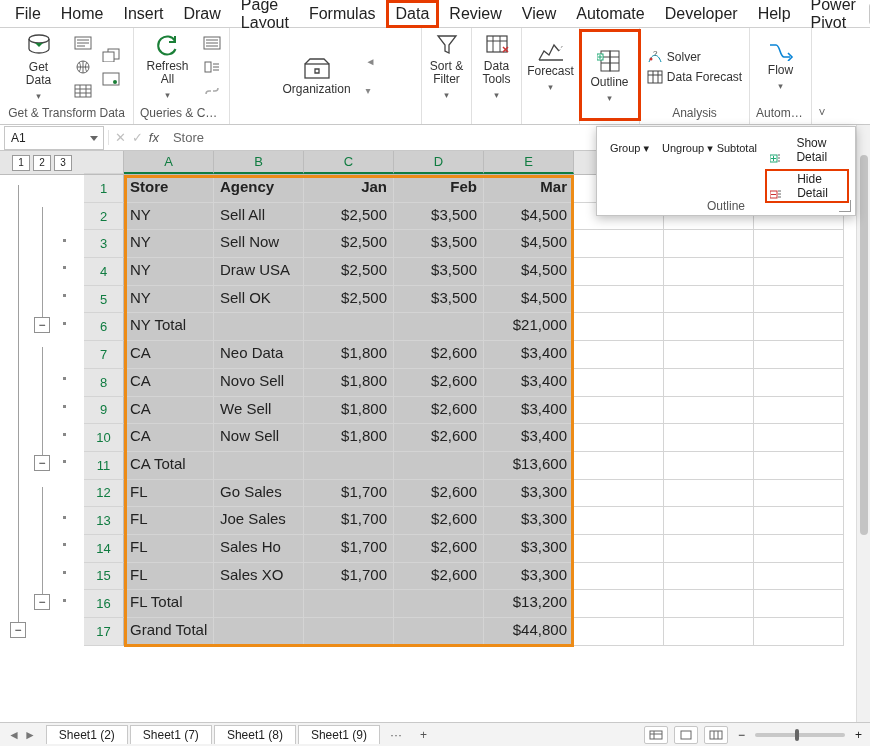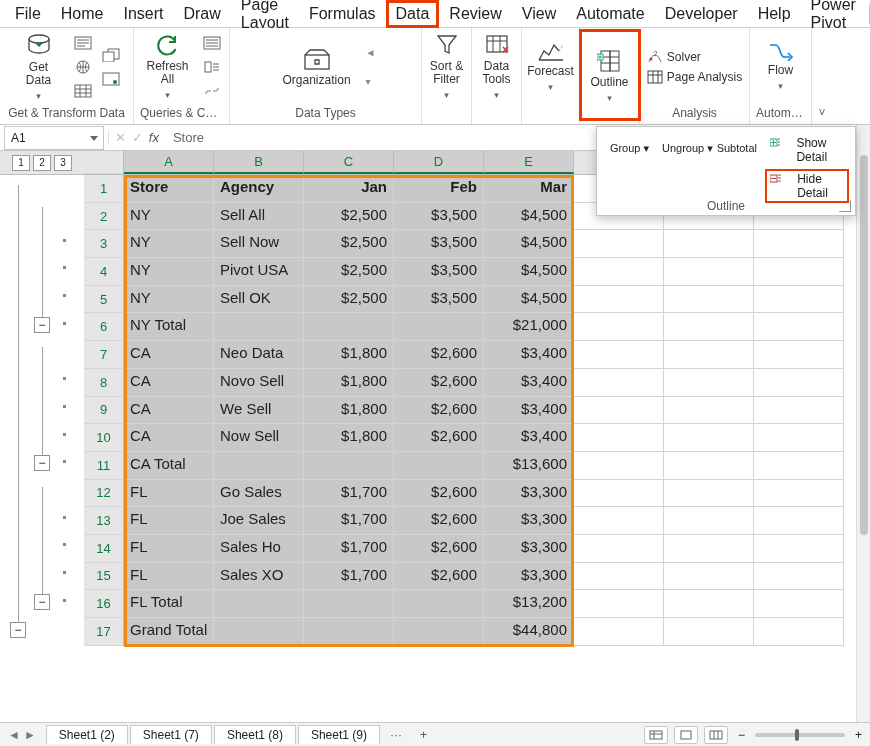--- a/index.html
+++ b/index.html
@@ -25,21 +25,21 @@
   .small-col{display:flex;flex-direction:column;gap:4px;justify-content:center}
   .small-ico{width:20px;height:20px;display:flex;align-items:center;justify-content:center}
   .highlight-box{outline:3px solid #e73b00;outline-offset:0;display:flex;align-items:center;justify-content:center;padding:4px 2px 0 2px}
   .analysis-list{display:flex;flex-direction:column;gap:6px;align-items:flex-start;font-size:12px}
   .analysis-item{display:flex;align-items:center;gap:4px}
   
   .outline-panel{position:absolute;left:596px;top:126px;width:260px;height:90px;background:#fff;border:1px solid #c4c4c4;box-shadow:0 3px 10px rgba(0,0,0,.25);display:flex;z-index:50}
   .outline-body{flex:1;display:flex;align-items:flex-start;padding:8px 8px 4px 8px;gap:10px}
   .ol-big{display:flex;flex-direction:row;align-items:center;width:44px;font-size:11px;gap:3px}
   .ol-side{display:flex;flex-direction:column;gap:6px;font-size:12px;flex:1}
-  .ol-item{display:flex;align-items:flex-start;gap:16px;padding:1px 3px}
+  .ol-item{display:flex;align-items:flex-end;gap:16px;padding:1px 3px}
   .ol-item.highlight{outline:2px solid #e73b00;outline-offset:0}
   .outline-label{position:absolute;bottom:2px;left:0;right:0;text-align:center;font-size:12px;color:#555}
   .outline-corner{position:absolute;right:4px;bottom:3px;width:12px;height:12px;border:1px solid #999;border-top:0;border-left:0}
   
   .fxrow{display:flex;align-items:center;height:26px;border-bottom:1px solid #c8c8c8}
   .namebox{width:100px;height:24px;border:1px solid #c6c6c6;margin:0 4px;display:flex;align-items:center;padding:0 6px;color:#222;font-size:12px;position:relative}
   .namebox:after{content:"";position:absolute;right:5px;top:9px;border-left:4px solid transparent;border-right:4px solid transparent;border-top:5px solid #666}
   .fx-btns{display:flex;align-items:center;gap:6px;color:#bfbfbf;padding:0 6px;border-left:1px solid #e3e3e3}
   .fxbar{flex:1;padding:0 8px;color:#666;font-size:13px}
   
@@ -212,21 +212,20 @@
               <path d="M3 8l5-5h14l5 5M13 13h4v4h-4z" fill="none" stroke="#444" stroke-width="1.3"></path>
             </svg>
           </span>
         <span>Organization</span>
       </div>
       <div style="display:flex;flex-direction:column;gap:18px;color:#888;font-size:10px">
         <span>◄</span>
         <span>▾</span>
       </div>
     </div>
-    <div class="group-label">Data Types</div>
   </div>
 
   <div class="group" style="width:50px">
     <div class="group-body">
       <div class="big">
         <span class="ico">
             <svg width="24" height="24">
               <path d="M3 3h18l-7 9v8l-4-2v-6z" fill="none" stroke="#444" stroke-width="1.3"></path>
             </svg>
           </span>
@@ -306,21 +305,21 @@
             </span>
           <span>Solver</span>
         </div>
         <div class="analysis-item">
           <span class="ico">
               <svg width="16" height="14">
                 <rect x="1" y="1" width="14" height="12" fill="none" stroke="#444"></rect>
                 <path d="M1 5h14M6 1v12M11 1v12" stroke="#444"></path>
               </svg>
             </span>
-          <span>Page Analysis</span>
+          <span>Data Forecast</span>
         </div>
       </div>
     </div>
     <div class="group-label">Analysis</div>
   </div>
 
   <div class="group" style="width:62px">
     <div class="group-body">
       <div class="big">
         <span class="ico">
@@ -480,21 +479,21 @@
           <div class="cell  num ">$2,500</div>
           <div class="cell  num ">$3,500</div>
           <div class="cell  num ">$4,500</div>
           <div class="cell plain  "></div>
           <div class="cell plain  "></div>
           <div class="cell plain  "></div>
         </div>
         <div class="r ">
           <div class="rowh">4</div>
           <div class="cell   ">NY</div>
-          <div class="cell   ">Pivot USA</div>
+          <div class="cell   ">Draw USA</div>
           <div class="cell  num ">$2,500</div>
           <div class="cell  num ">$3,500</div>
           <div class="cell  num ">$4,500</div>
           <div class="cell plain  "></div>
           <div class="cell plain  "></div>
           <div class="cell plain  "></div>
         </div>
         <div class="r ">
           <div class="rowh">5</div>
           <div class="cell   ">NY</div>

